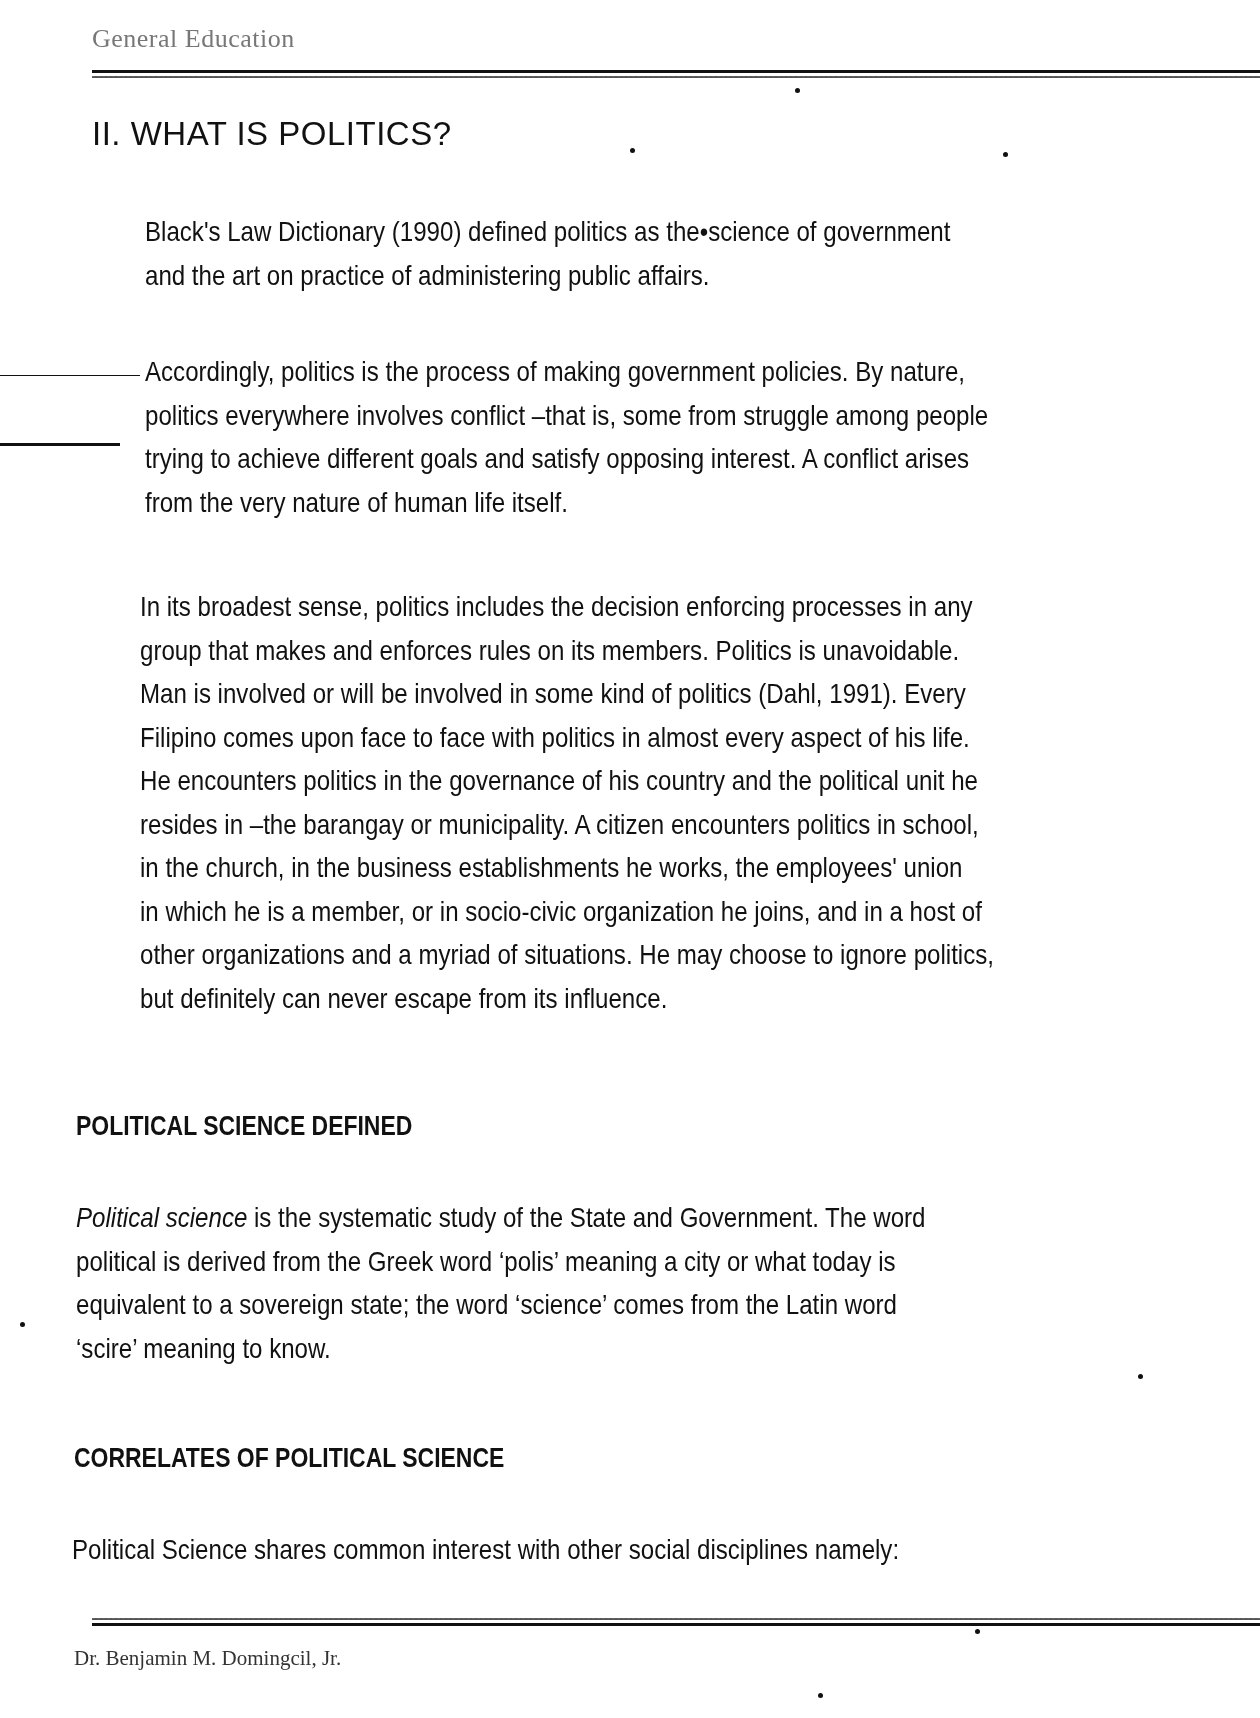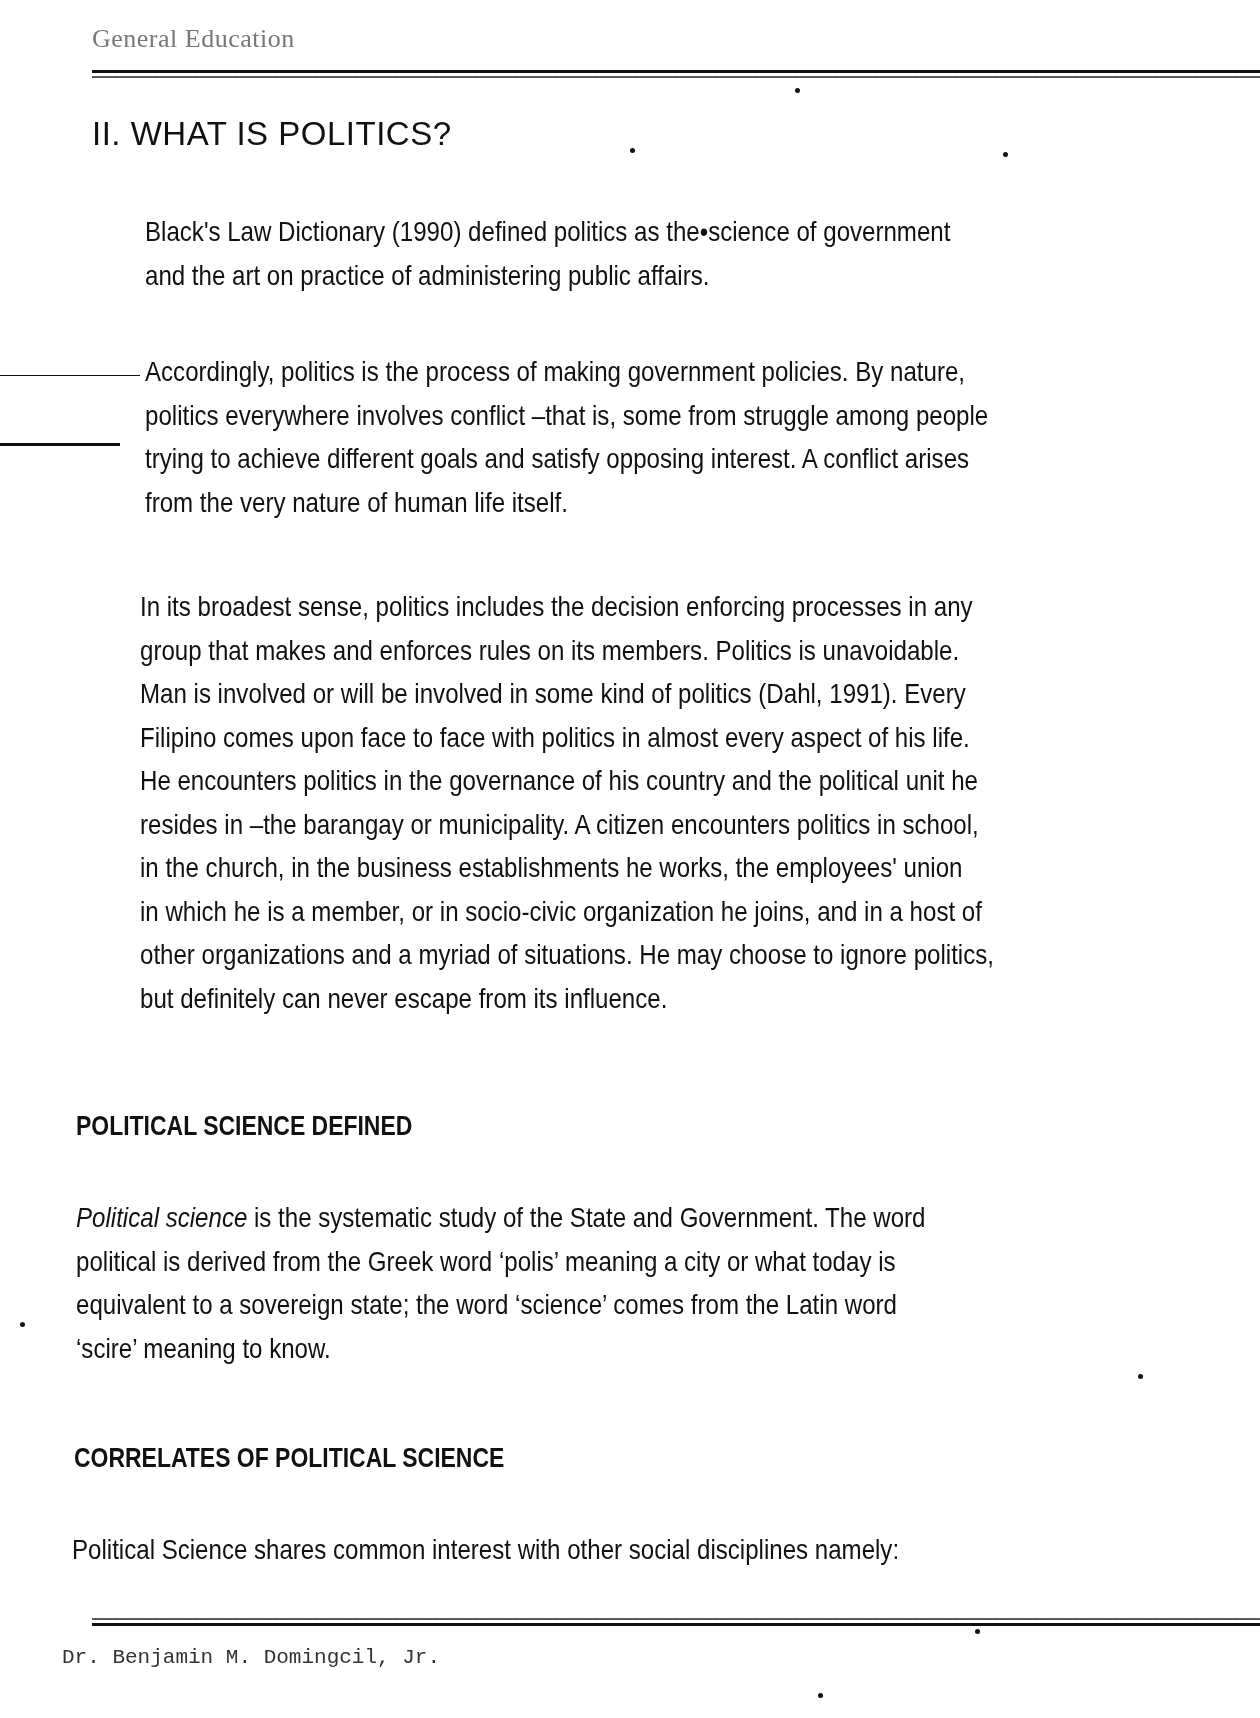--- a/index.html
+++ b/index.html
@@ -9,22 +9,22 @@
     position: absolute; left: 92px; top: 24px;
     font-family: "Liberation Serif", serif; font-size: 26px; color: #777;
     letter-spacing: 0.5px; filter: blur(0.4px);
   }
   .rule { position: absolute; left: 92px; right: 0; }
   .rule .thick { height: 3px; background: #111; }
   .rule .thin { height: 1px; background: #555; margin-top: 3px; border-top: 1px dashed #666; }
   .rule.top { top: 70px; }
   .rule.bottom { top: 1618px; }
   .footer-author {
-    position: absolute; left: 62px; top: 1646px;
-    font-family: Liberation Mono, monospace; font-size: 21px; color: #333;
+    position: absolute; left: 74px; top: 1646px;
+    font-family: Liberation Serif, serif; font-size: 21px; color: #333;
   }
   .text {
     font-family: "Liberation Sans", sans-serif; font-size: 28px; line-height: 43.5px;
     color: #111; transform: scaleX(0.86); transform-origin: left top; white-space: nowrap;
   }
   .chapter-title {
     position: absolute; left: 92px; top: 115px;
     font-family: "Liberation Sans", sans-serif; font-size: 33px; color: #111; letter-spacing: 0.5px; text-align: center;
   }
   .para { position: absolute; }

